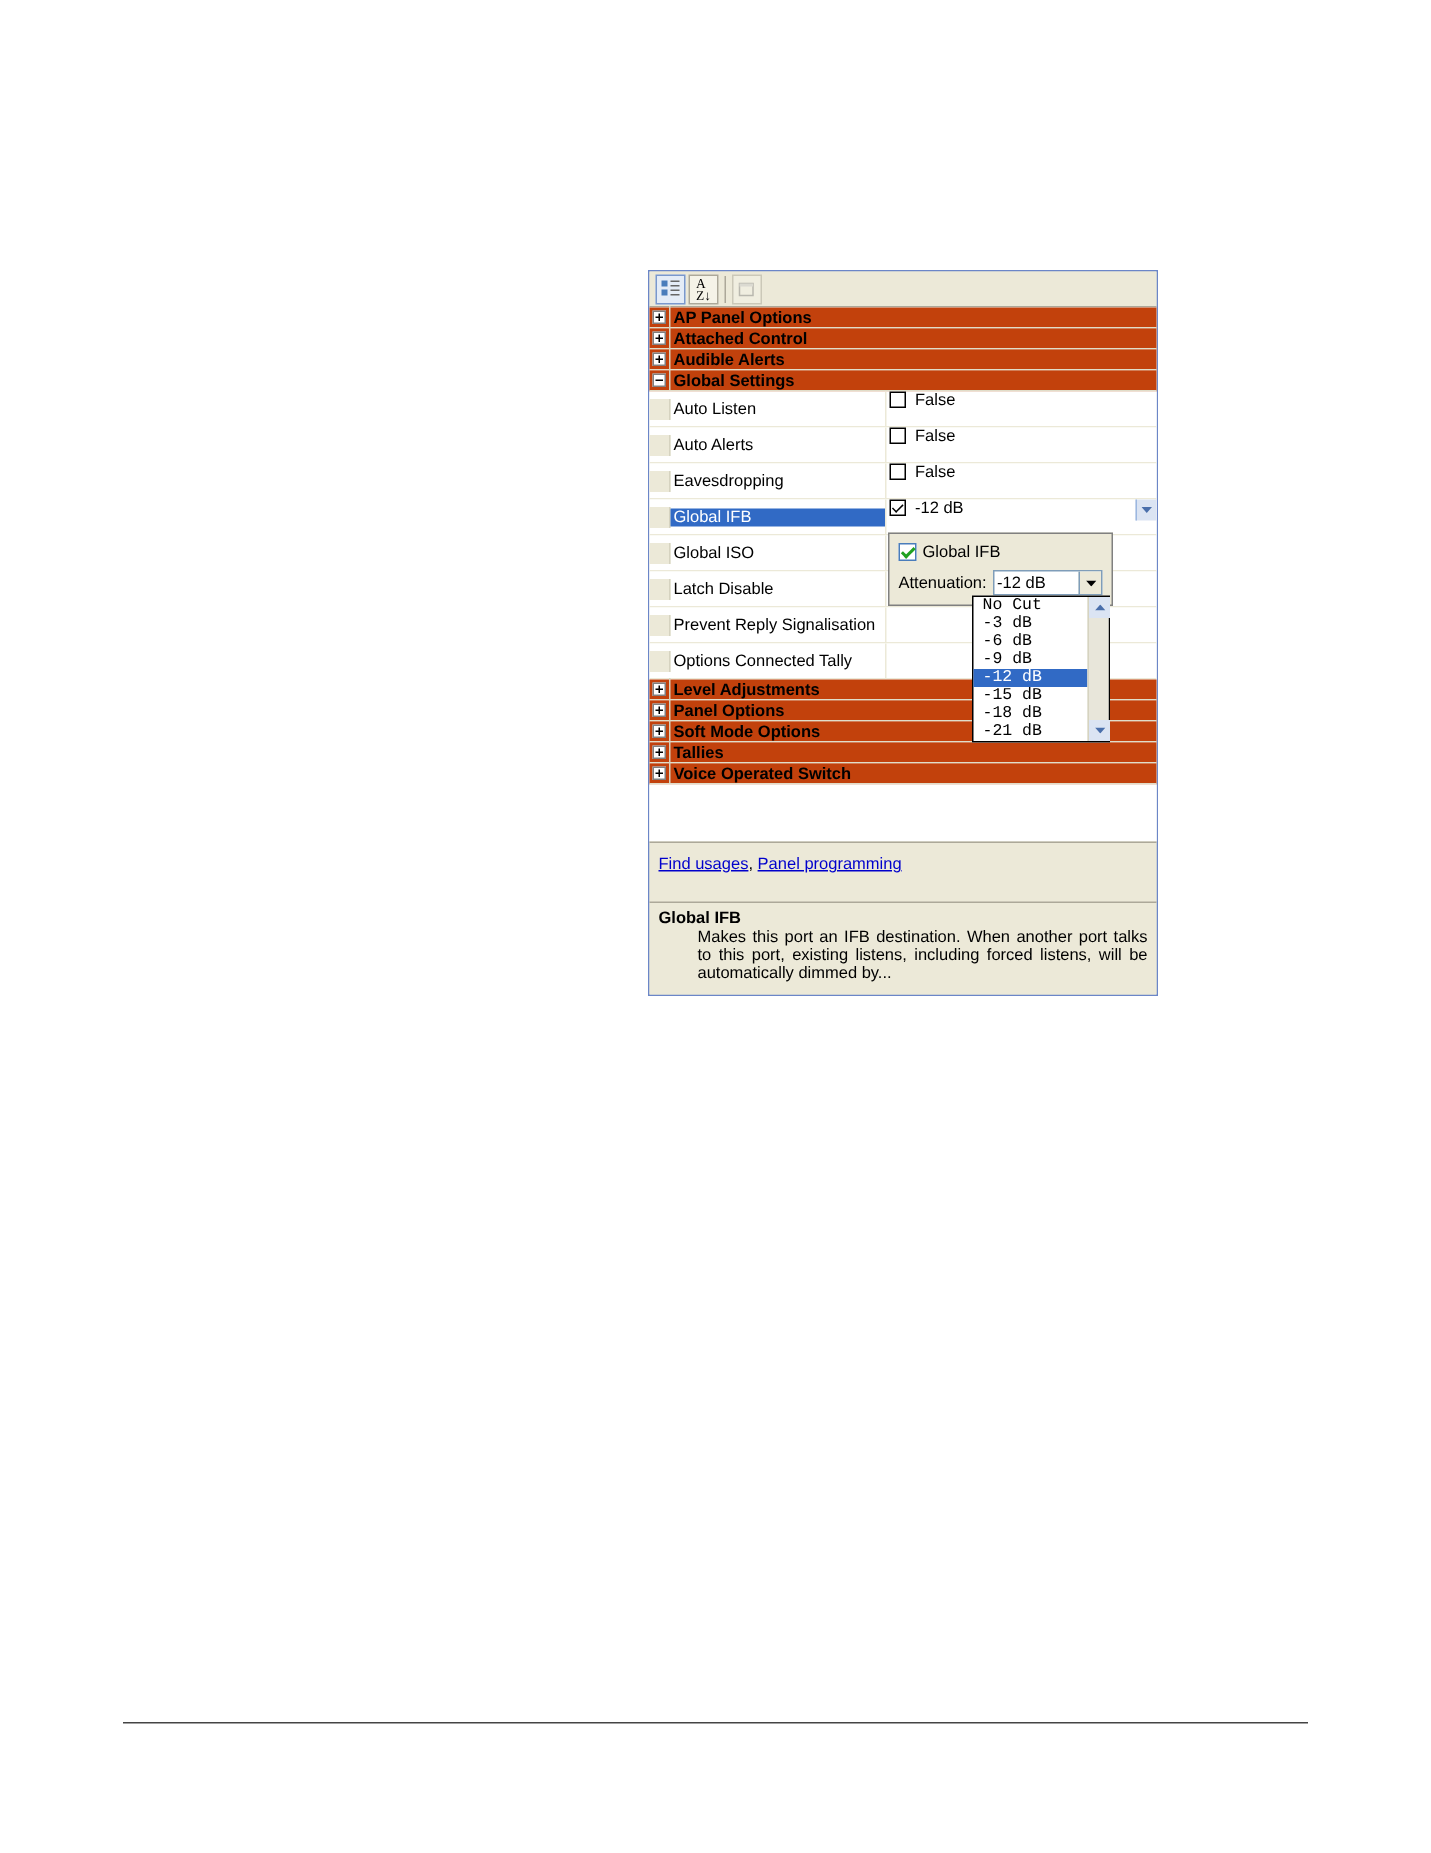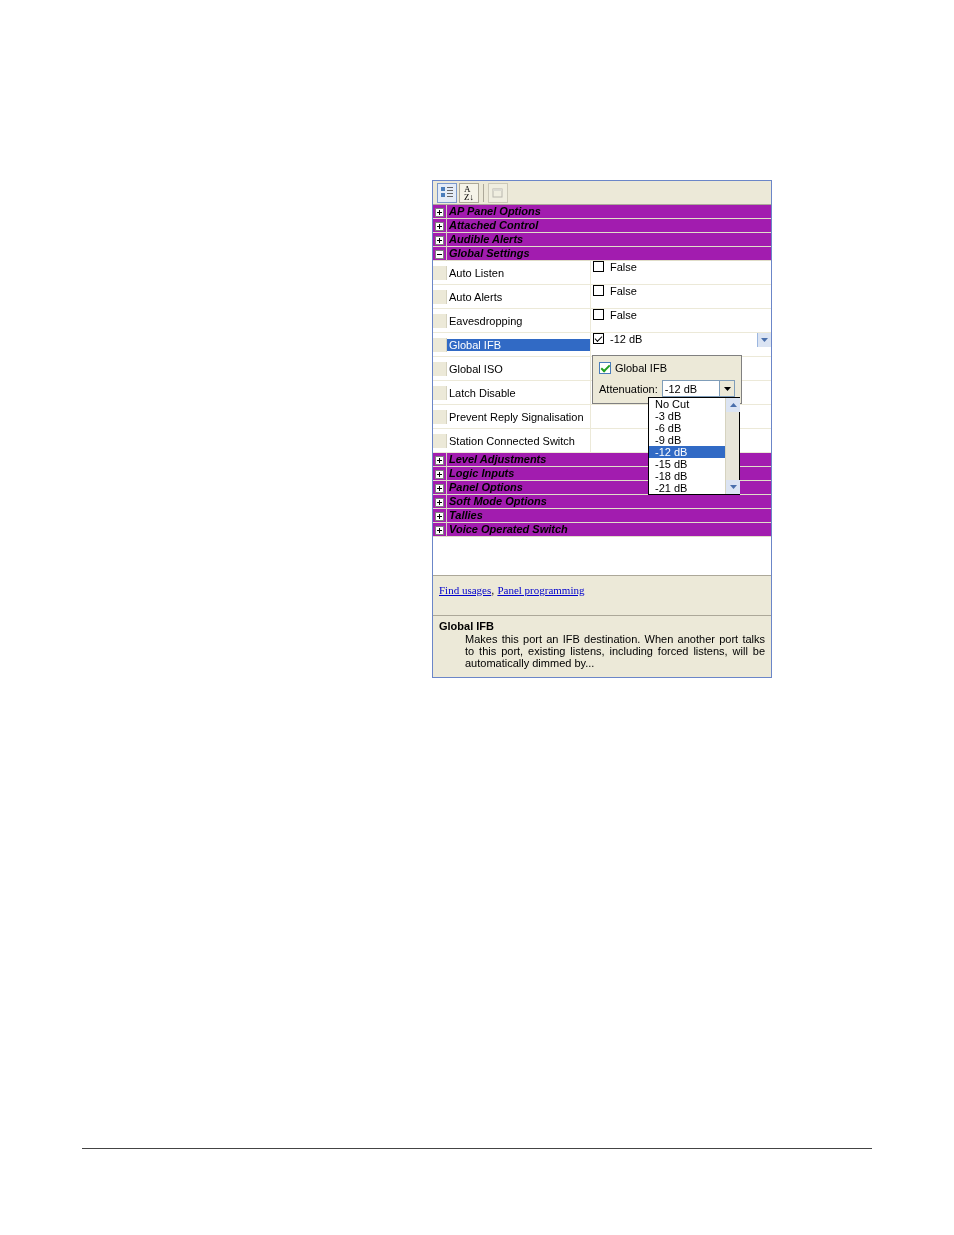--- a/index.html
+++ b/index.html
@@ -38,26 +38,25 @@
     font-size: 10px;
   }
   .tbtn.active { border: 1px solid #7a98cc; background: #e4ecf7; }
   .tsep { width: 1px; height: 18px; background: #aca899; margin: 0 2px; }
   .grid {
     background: #fff;
     font-size: 11px;
   }
   .cat-row {
     display: flex;
-    align-items: flex-start;
+    align-items: flex-end;
     height: 14px;
-    background: #a21caf;
+    background: #c2410c;
     border-bottom: 1px solid #e0ddc9;
     cursor: pointer;
-    font-style: italic;
   }
   .expander {
     width: 14px; height: 14px;
     display: flex; align-items: center; justify-content: center;
     border-right: 1px solid #d6d3c0;
   }
   .expander .box {
     width: 9px; height: 9px;
     border: 1px solid #808080;
     background: #fff;
@@ -203,36 +202,36 @@
     width: 14px; height: 14px;
     background: #dbe4f3;
     display: flex; align-items: center; justify-content: center;
   }
   .dropdown .sbtn.dn { position: absolute; bottom: 0; }
   .dropdown .opt {
     height: 12px;
     padding-left: 6px;
     line-height: 12px;
     width: calc(100% - 14px);
+    font-family: Liberation Mono, monospace;
   }
   .dropdown .opt.sel {
     background: #316ac5;
     color: #fff;
   }
   .links-area {
     background: #ece9d8;
     border-top: 1px solid #aca899;
     padding: 8px 6px;
     height: 40px;
   }
   .links-area a {
     color: #0000cc;
     text-decoration: underline;
     cursor: pointer;
-    font-family: Liberation Serif, serif;
   }
   .desc-area {
     background: #ece9d8;
     border-top: 1px solid #aca899;
     padding: 4px 6px 8px 6px;
   }
   .desc-title { font-weight: bold; margin-bottom: 1px; }
   .desc-text { text-align: justify; margin-left: 26px; }
   .spacer { height: 38px; background: #fff; }
   .footer-rule {
@@ -344,35 +343,29 @@
         <div class="prop-name">Latch Disable</div>
         <div class="prop-valcell"></div>
       </div>
       <div class="prop-row">
         <div class="gutter"></div>
         <div class="prop-name">Prevent Reply Signalisation</div>
         <div class="prop-valcell"></div>
       </div>
       <div class="prop-row">
         <div class="gutter"></div>
-        <div class="prop-name">Station Connected Switch</div>
+        <div class="prop-name">Options Connected Tally</div>
         <div class="prop-valcell"></div>
       </div>
 
       <div class="cat-row">
         <div class="expander plus">
             <div class="box"></div>
           </div>
         <span class="cat-label">Level Adjustments</span>
-      </div>
-      <div class="cat-row">
-        <div class="expander plus">
-            <div class="box"></div>
-          </div>
-        <span class="cat-label">Logic Inputs</span>
       </div>
       <div class="cat-row">
         <div class="expander plus">
             <div class="box"></div>
           </div>
         <span class="cat-label">Panel Options</span>
       </div>
       <div class="cat-row">
         <div class="expander plus">
             <div class="box"></div>

